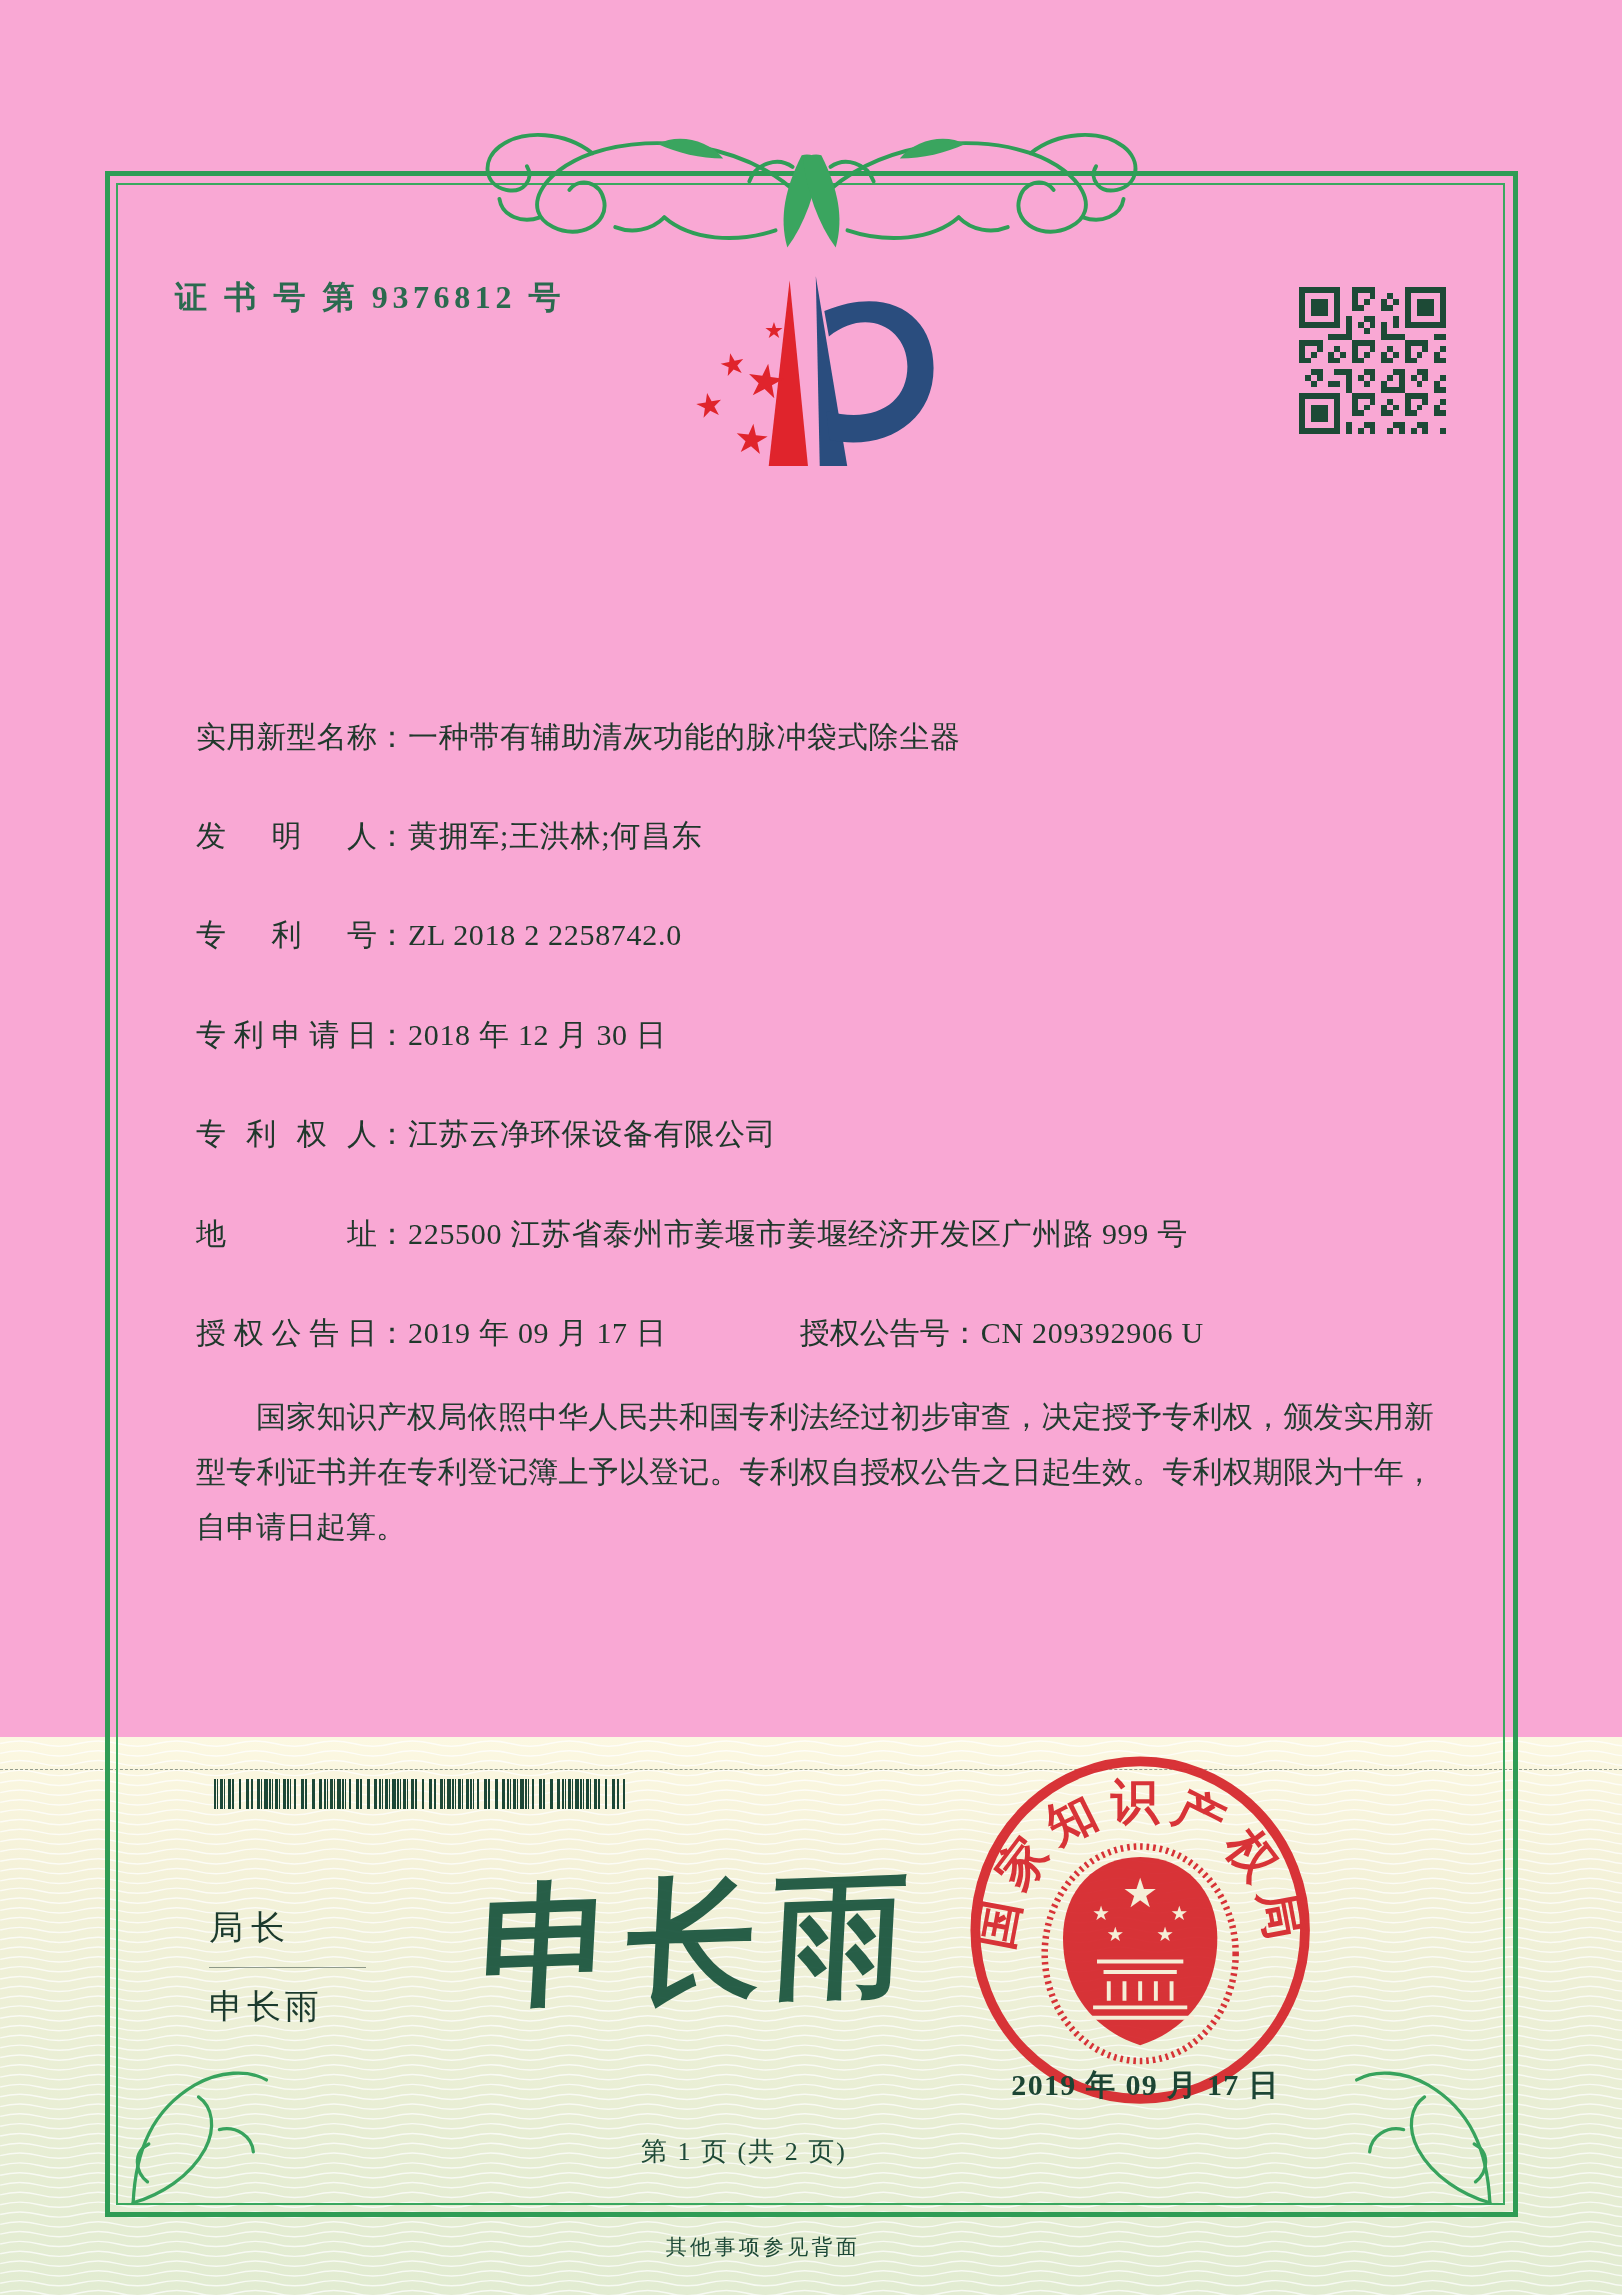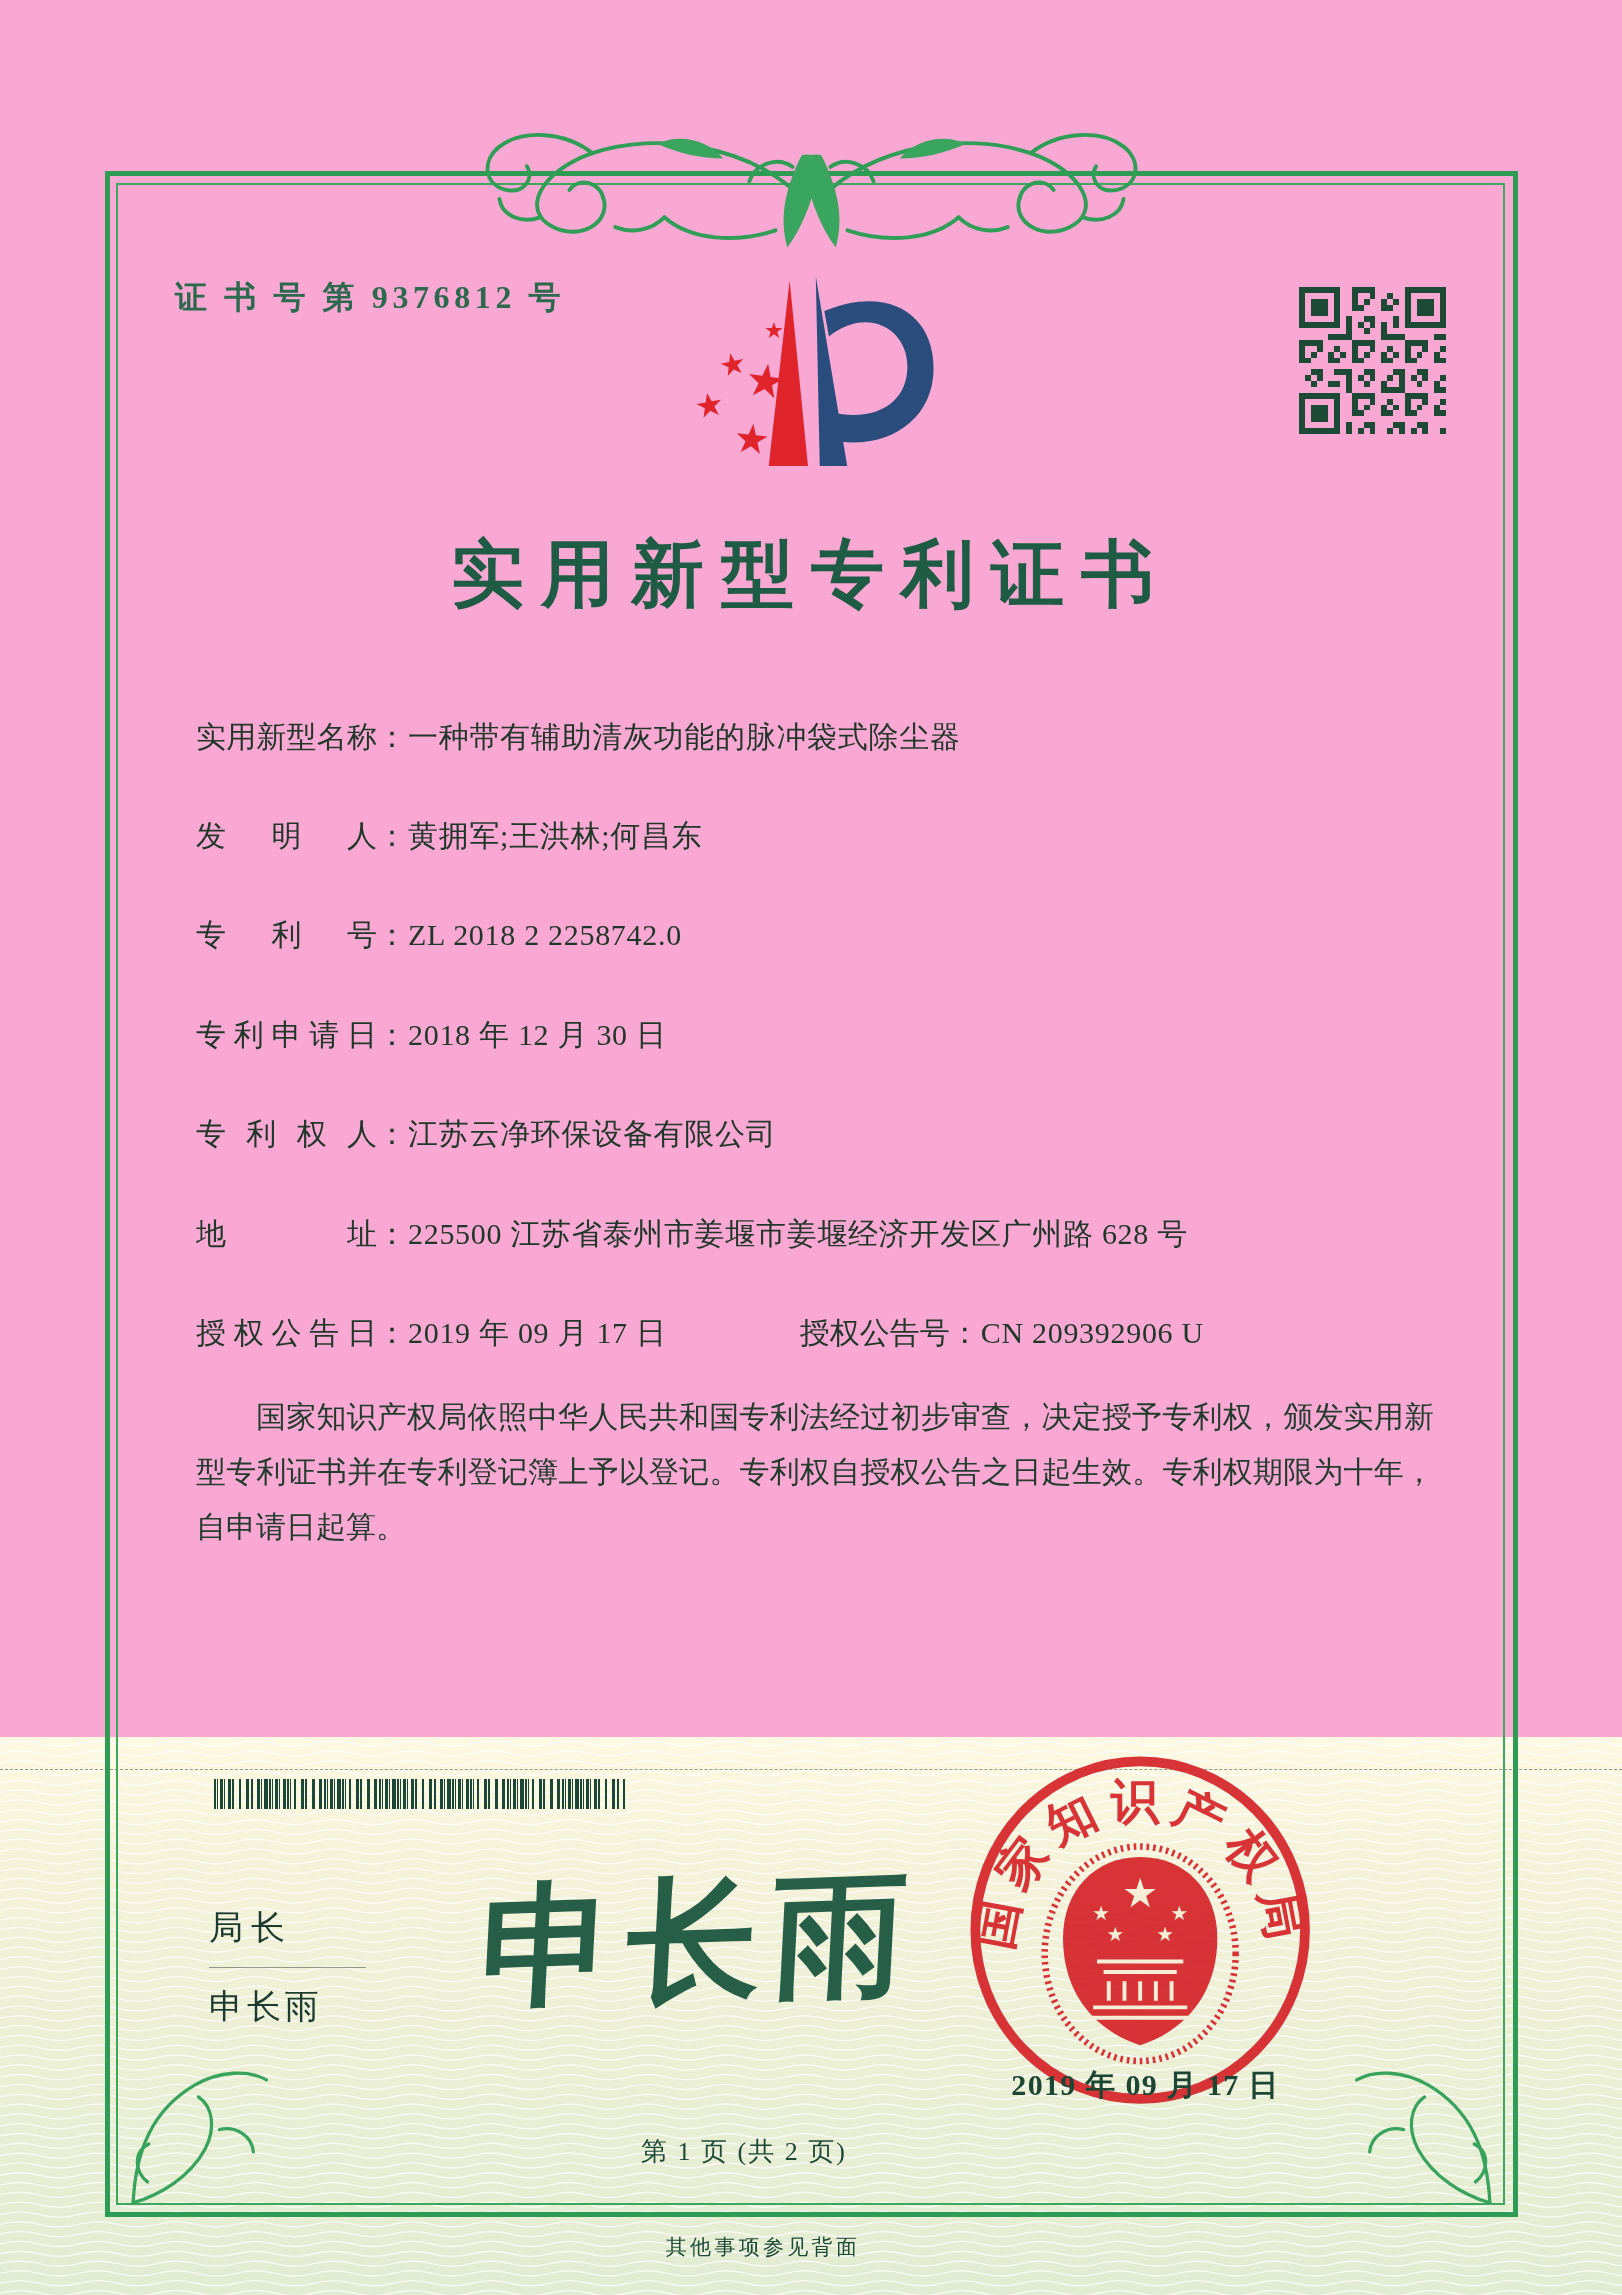--- a/index.html
+++ b/index.html
@@ -433,39 +433,38 @@
       <rect x="8" y="24" width="1" height="1" fill="#1d4a36"></rect>
       <rect x="10" y="24" width="1" height="1" fill="#1d4a36"></rect>
       <rect x="12" y="24" width="1" height="1" fill="#1d4a36"></rect>
       <rect x="15" y="24" width="1" height="1" fill="#1d4a36"></rect>
       <rect x="17" y="24" width="1" height="1" fill="#1d4a36"></rect>
       <rect x="19" y="24" width="1" height="1" fill="#1d4a36"></rect>
       <rect x="21" y="24" width="1" height="1" fill="#1d4a36"></rect>
       <rect x="24" y="24" width="1" height="1" fill="#1d4a36"></rect>
     </svg>
 
-  <div class="abs" id="title">实用新型专利证书</div>
 
   <div class="abs frow" style="top:717px">
     <span class="flabel">实用新型名称</span><span class="fcolon">：</span><span class="fvalue">一种带有辅助清灰功能的脉冲袋式除尘器</span>
   </div>
   <div class="abs frow" style="top:816px">
     <span class="flabel">发明人</span><span class="fcolon">：</span><span class="fvalue">黄拥军;王洪林;何昌东</span>
   </div>
   <div class="abs frow" style="top:915px">
     <span class="flabel">专利号</span><span class="fcolon">：</span><span class="fvalue">ZL 2018 2 2258742.0</span>
   </div>
   <div class="abs frow" style="top:1015px">
     <span class="flabel">专利申请日</span><span class="fcolon">：</span><span class="fvalue">2018 年 12 月 30 日</span>
   </div>
   <div class="abs frow" style="top:1114px">
     <span class="flabel">专利权人</span><span class="fcolon">：</span><span class="fvalue">江苏云净环保设备有限公司</span>
   </div>
   <div class="abs frow" style="top:1214px">
-    <span class="flabel">地址</span><span class="fcolon">：</span><span class="fvalue">225500 江苏省泰州市姜堰市姜堰经济开发区广州路 628 号</span>
+    <span class="flabel">地址</span><span class="fcolon">：</span><span class="fvalue">225500 江苏省泰州市姜堰市姜堰经济开发区广州路 999 号</span>
   </div>
   <div class="abs frow" style="top:1313px">
     <span class="flabel">授权公告日</span><span class="fcolon">：</span><span class="fvalue">2019 年 09 月 17 日</span><span class="flabel2">授权公告号</span><span class="fcolon">：</span><span class="fvalue">CN 209392906 U</span>
   </div>
 
   <div class="abs" id="paras">
     <p>国家知识产权局依照中华人民共和国专利法经过初步审查，决定授予专利权，颁发实用新型专利证书并在专利登记簿上予以登记。专利权自授权公告之日起生效。专利权期限为十年，自申请日起算。</p>
   </div>
 
   <div class="abs" id="barcode"></div>

